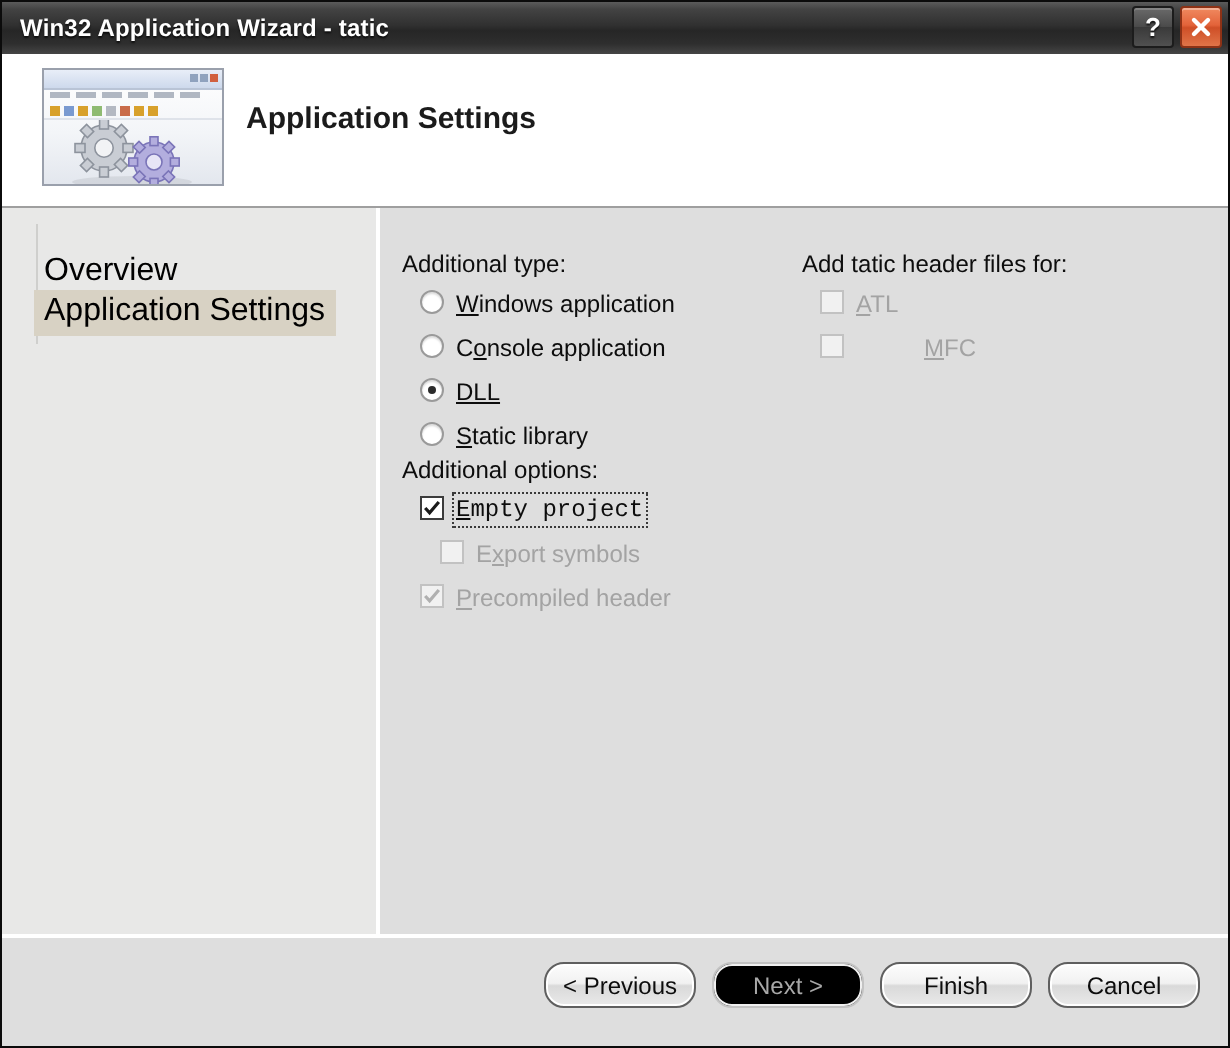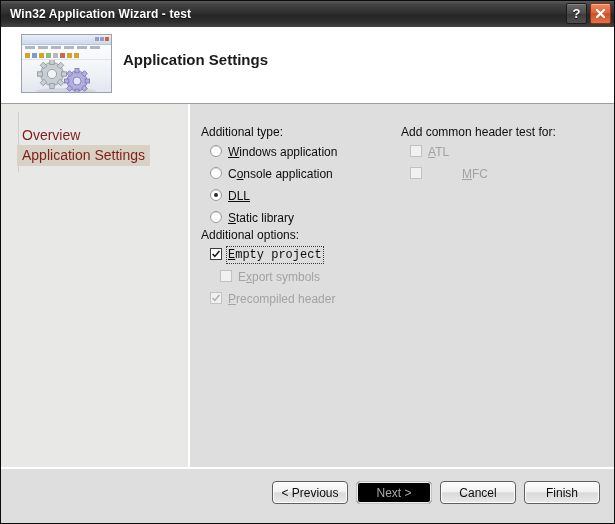--- a/index.html
+++ b/index.html
@@ -181,22 +181,22 @@
     position: absolute;
     left: 17px;
     top: 8px;
     width: 1px;
     height: 60px;
     background: #cfcfcd;
   }
   .nav-item {
     position: absolute;
     left: 16px;
-    font-size: 14px;
-    color: #7f1d1d;
+    font-size: 16px;
+    color: #000000;
     padding: 2px 5px 3px 5px;
     white-space: nowrap;
   }
   #nav-overview { top: 21px; }
   #nav-appsettings {
     top: 41px;
     background: #d8d2c4;
   }
 
   #content {
@@ -289,40 +289,40 @@
   }
   .btn {
     width: 76px;
     height: 23px;
     box-sizing: border-box;
     font-family: "Liberation Sans", sans-serif;
     font-size: 12px;
     color: #0d0d0d;
     background: linear-gradient(to bottom, #fdfdfd 0%, #f1f1f1 46%, #d9d9d9 52%, #eaeaea 100%);
     border: 1px solid #5f5f5f;
-    border-radius: 4px;
+    border-radius: 10px;
     display: flex;
     align-items: center;
     justify-content: center;
     box-shadow: inset 0 0 0 1px #ffffff;
   }
   .btn.disabled {
     color: #a8a8a8;
     background: #000000;
     border-color: #c3c3c3;
     box-shadow: inset 0 0 0 1px #f0f0f0;
   }
 </style>
 </head>
 <body>
 
 <div id="window">
 
   <div id="titlebar">
-    <div id="title-text">Win32 Application Wizard - test</div>
+    <div id="title-text">Win32 Application Wizard - tatic</div>
     <div id="title-buttons">
       <div class="tbtn tbtn-help">
         <span>?</span>
       </div>
       <div class="tbtn tbtn-close">
         <svg width="11" height="11" viewBox="0 0 11 11">
           <path d="M2 2 L9 9 M9 2 L2 9" stroke="#ffffff" stroke-width="2.2" stroke-linecap="round"></path>
         </svg>
       </div>
     </div>
@@ -441,36 +441,36 @@
       </div>
       <div class="opt-row disabled" style="left:18px; top:188px;">
         <span class="check disabled">
           <svg width="10" height="10" viewBox="0 0 10 10">
             <path d="M1.6 5 L3.8 7.4 L8.4 2" stroke="#b0b0b0" stroke-width="1.6" fill="none"></path>
           </svg>
         </span>
         <span class="lbl"><u>P</u>recompiled header</span>
       </div>
 
-      <div class="group-label" id="lbl-headers">Add common header test for:</div>
+      <div class="group-label" id="lbl-headers">Add tatic header files for:</div>
 
       <div class="opt-row disabled" style="left:218px; top:41px;">
         <span class="check disabled"></span>
         <span class="lbl"><u>A</u>TL</span>
       </div>
       <div class="opt-row disabled" style="left:218px; top:63px;gap:34px;">
         <span class="check disabled"></span>
         <span class="lbl"><u>M</u>FC</span>
       </div>
 
     </div>
   </div>
 
   <div id="buttonbar">
     <div id="buttonbar-inner">
       <div class="btn">&lt; Previous</div>
       <div class="btn disabled">Next &gt;</div>
+      <div class="btn">Finish</div>
       <div class="btn">Cancel</div>
-      <div class="btn">Finish</div>
     </div>
   </div>
 
 </div>
 
 </body></html>

